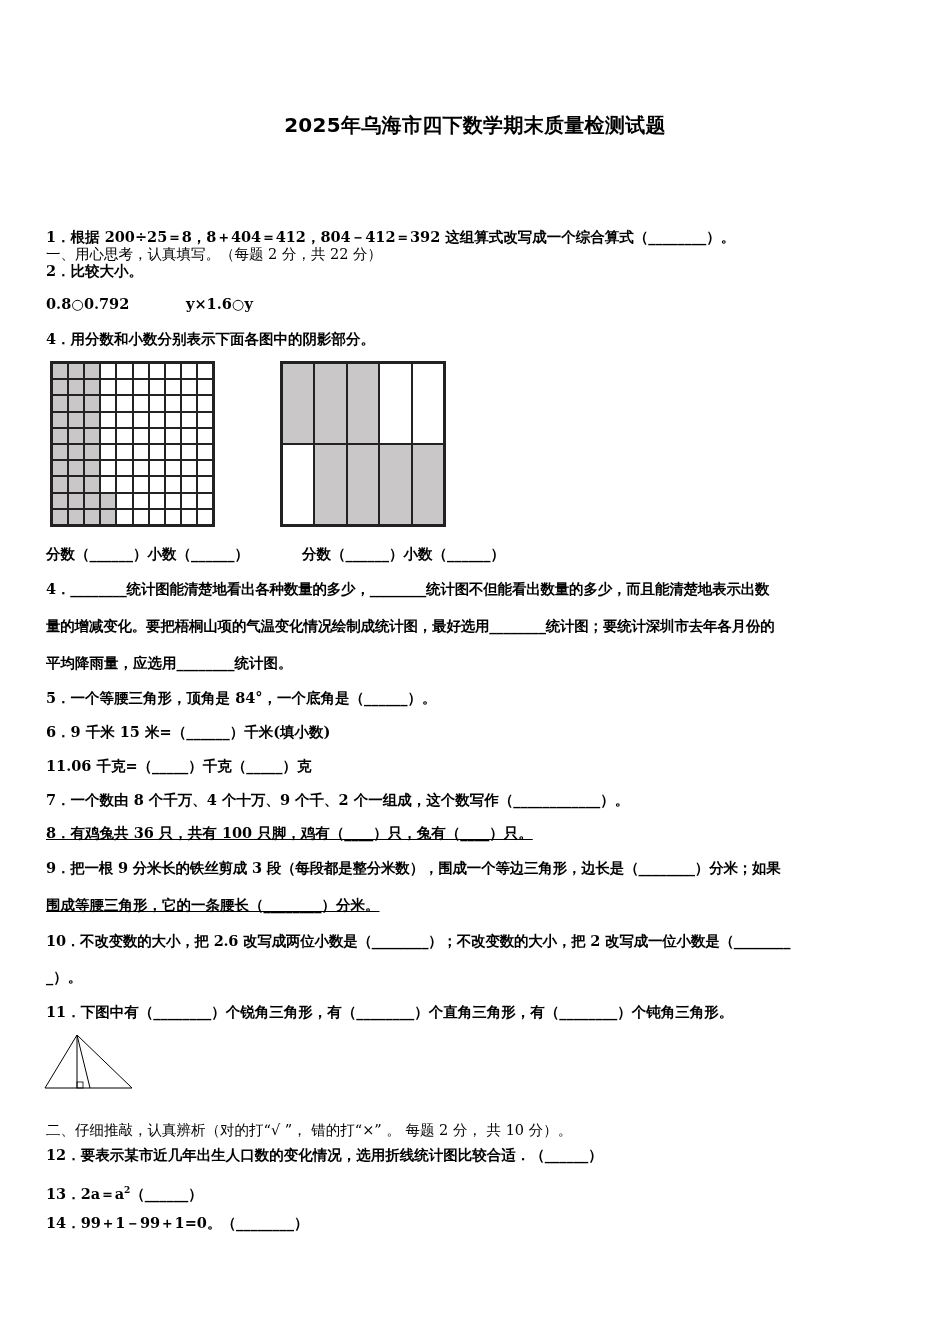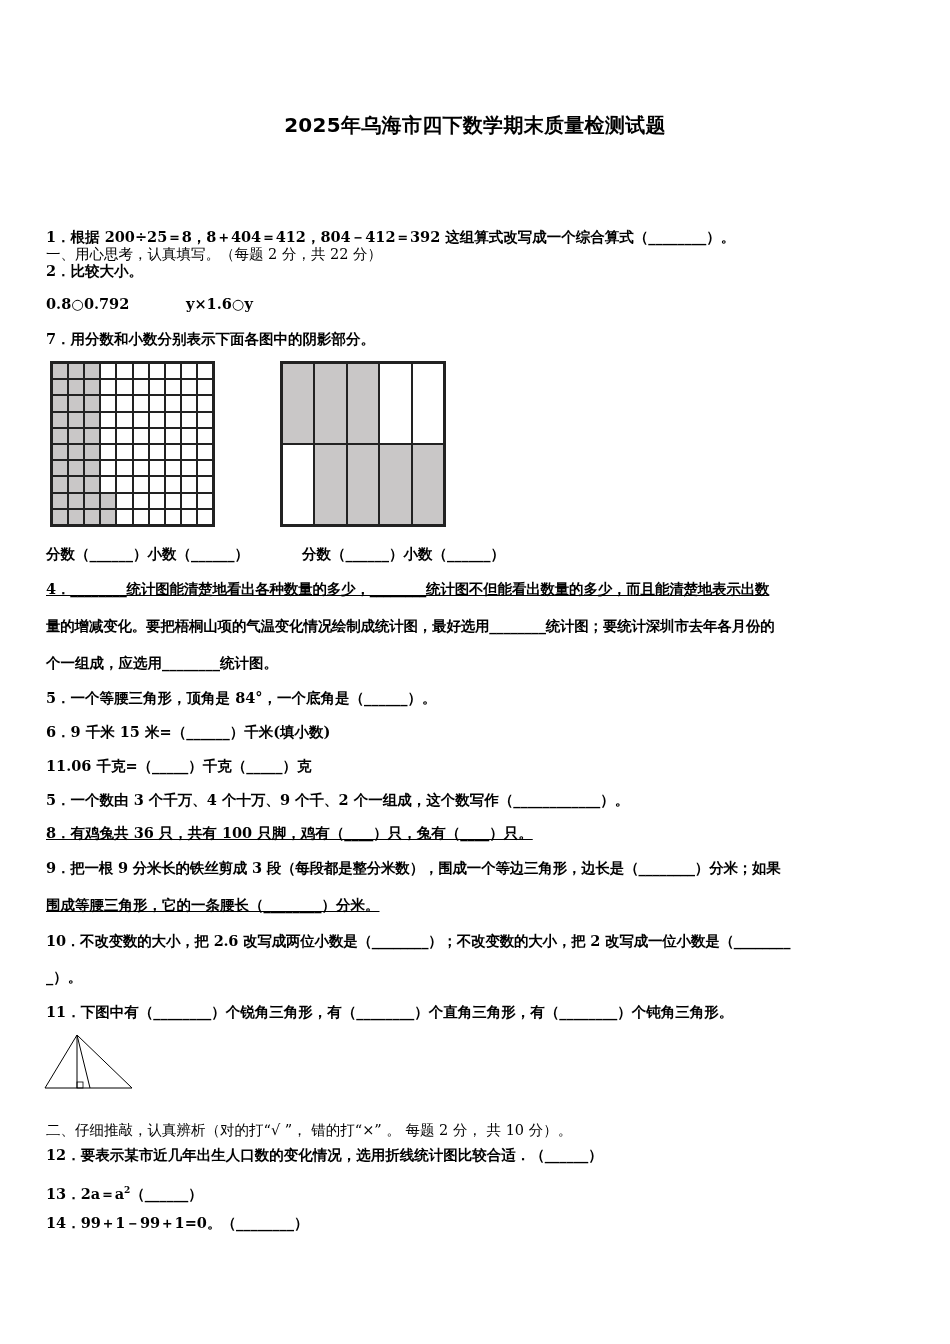--- a/index.html
+++ b/index.html
@@ -24,21 +24,21 @@
 </head>
 <body>
 
 <div class="title">2025年乌海市四下数学期末质量检测试题</div>
 
 <div class="line" style="top:212px;margin-top:32px;">一、用心思考，认真填写。（每题 2 分，共 22  分）</div>
 <div class="line b" style="top:227px;">1．根据 200÷25＝8，8＋404＝412，804－412＝392 这组算式改写成一个综合算式（________）。</div>
 <div class="line b" style="top:261px;">2．比较大小。</div>
 <div class="line b" style="top:294px;">0.8○0.792</div>
 <div class="line b" style="top:294px; left:186px;">y×1.6○y</div>
-<div class="line b" style="top:329px;">7．用分数和小数分别表示下面各图中的阴影部分。</div>
+<div class="line b" style="top:329px;">4．用分数和小数分别表示下面各图中的阴影部分。</div>
 
 <div class="grid100" id="grid100">
     <div class="cell shaded"></div>
     <div class="cell shaded"></div>
     <div class="cell shaded"></div>
     <div class="cell"></div>
     <div class="cell"></div>
     <div class="cell"></div>
     <div class="cell"></div>
     <div class="cell"></div>
@@ -144,28 +144,28 @@
     <div class="cell"></div>
     <div class="cell shaded"></div>
     <div class="cell shaded"></div>
     <div class="cell shaded"></div>
     <div class="cell shaded"></div>
   </div>
 
 <div class="line b" style="top:544px;">分数（______）小数（______）</div>
 <div class="line b" style="top:544px; left:302px;">分数（______）小数（______）</div>
 
-<div class="line b" style="top:579px; letter-spacing:-0.2px;text-decoration:underline;">4．________统计图能清楚地看出各种数量的多少，________统计图不但能看出数量的多少，而且能清楚地表示出数</div>
+<div class="line b" style="top:579px; letter-spacing:-0.2px;">4．________统计图能清楚地看出各种数量的多少，________统计图不但能看出数量的多少，而且能清楚地表示出数</div>
 <div class="line b" style="top:616px; letter-spacing:-0.2px;">量的增减变化。要把梧桐山项的气温变化情况绘制成统计图，最好选用________统计图；要统计深圳市去年各月份的</div>
-<div class="line b" style="top:653px;">个一组成，应选用________统计图。</div>
+<div class="line b" style="top:653px;">平均降雨量，应选用________统计图。</div>
 
 <div class="line b" style="top:688px;">5．一个等腰三角形，顶角是 84°，一个底角是（______）。</div>
 <div class="line b" style="top:722px;">6．9 千米 15 米=（______）千米(填小数)</div>
 <div class="line b" style="top:756px;">11.06 千克=（_____）千克（_____）克</div>
-<div class="line b" style="top:790px;">5．一个数由 3 个千万、4 个十万、9 个千、2 个一组成，这个数写作（____________）。</div>
+<div class="line b" style="top:790px;">7．一个数由 8 个千万、4 个十万、9 个千、2 个一组成，这个数写作（____________）。</div>
 <div class="line b" style="top:823px;text-decoration:underline;">8．有鸡兔共 36 只，共有 100 只脚，鸡有（____）只，兔有（____）只。</div>
 <div class="line b" style="top:858px; letter-spacing:-0.2px;">9．把一根 9 分米长的铁丝剪成 3 段（每段都是整分米数），围成一个等边三角形，边长是（________）分米；如果</div>
 <div class="line b" style="top:895px;text-decoration:underline;">围成等腰三角形，它的一条腰长（________）分米。</div>
 <div class="line b" style="top:931px; letter-spacing:-0.2px;text-align:center;">10．不改变数的大小，把 2.6 改写成两位小数是（________）；不改变数的大小，把 2 改写成一位小数是（________</div>
 <div class="line b" style="top:967px;">_）。</div>
 <div class="line b" style="top:1002px;">11．下图中有（________）个锐角三角形，有（________）个直角三角形，有（________）个钝角三角形。</div>
 
 <svg class="tri" width="92" height="58" viewBox="0 0 92 58">
   <line x1="1" y1="55" x2="88" y2="55" stroke="#000" stroke-width="1"></line>
   <line x1="33" y1="2" x2="1" y2="55" stroke="#000" stroke-width="1"></line>

